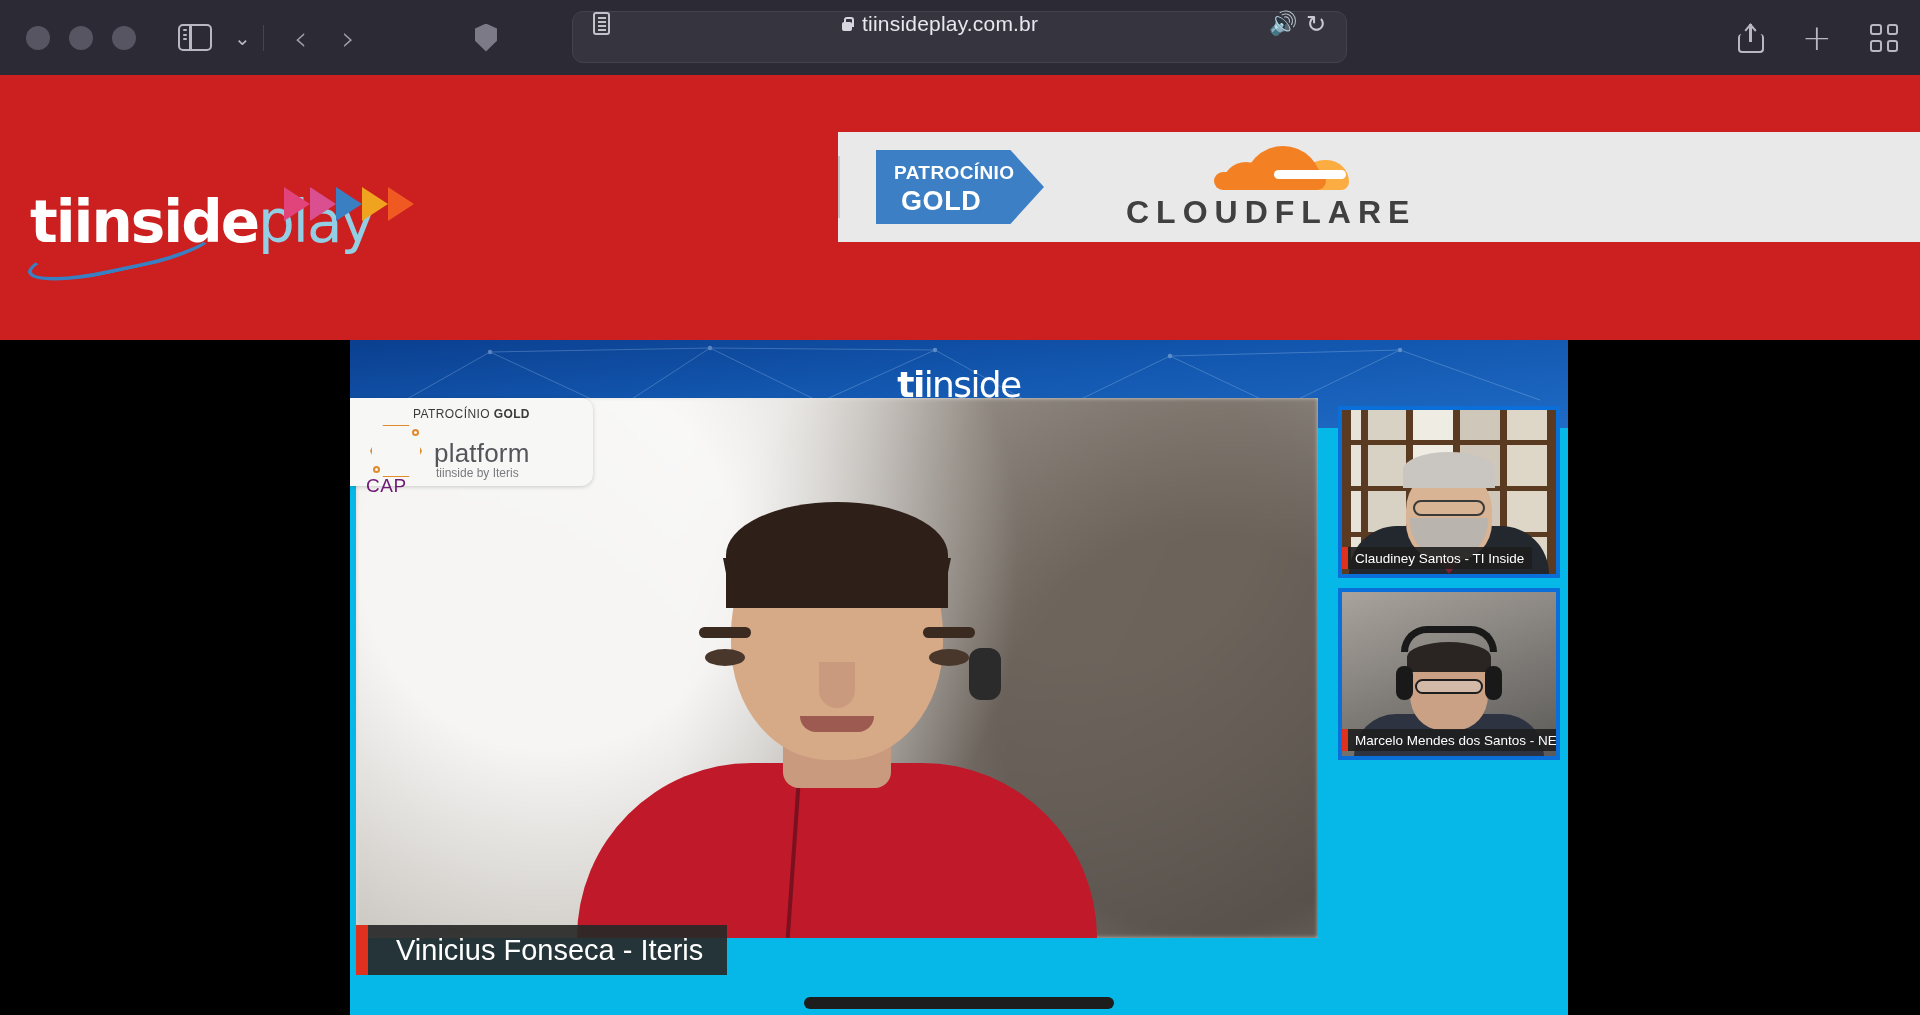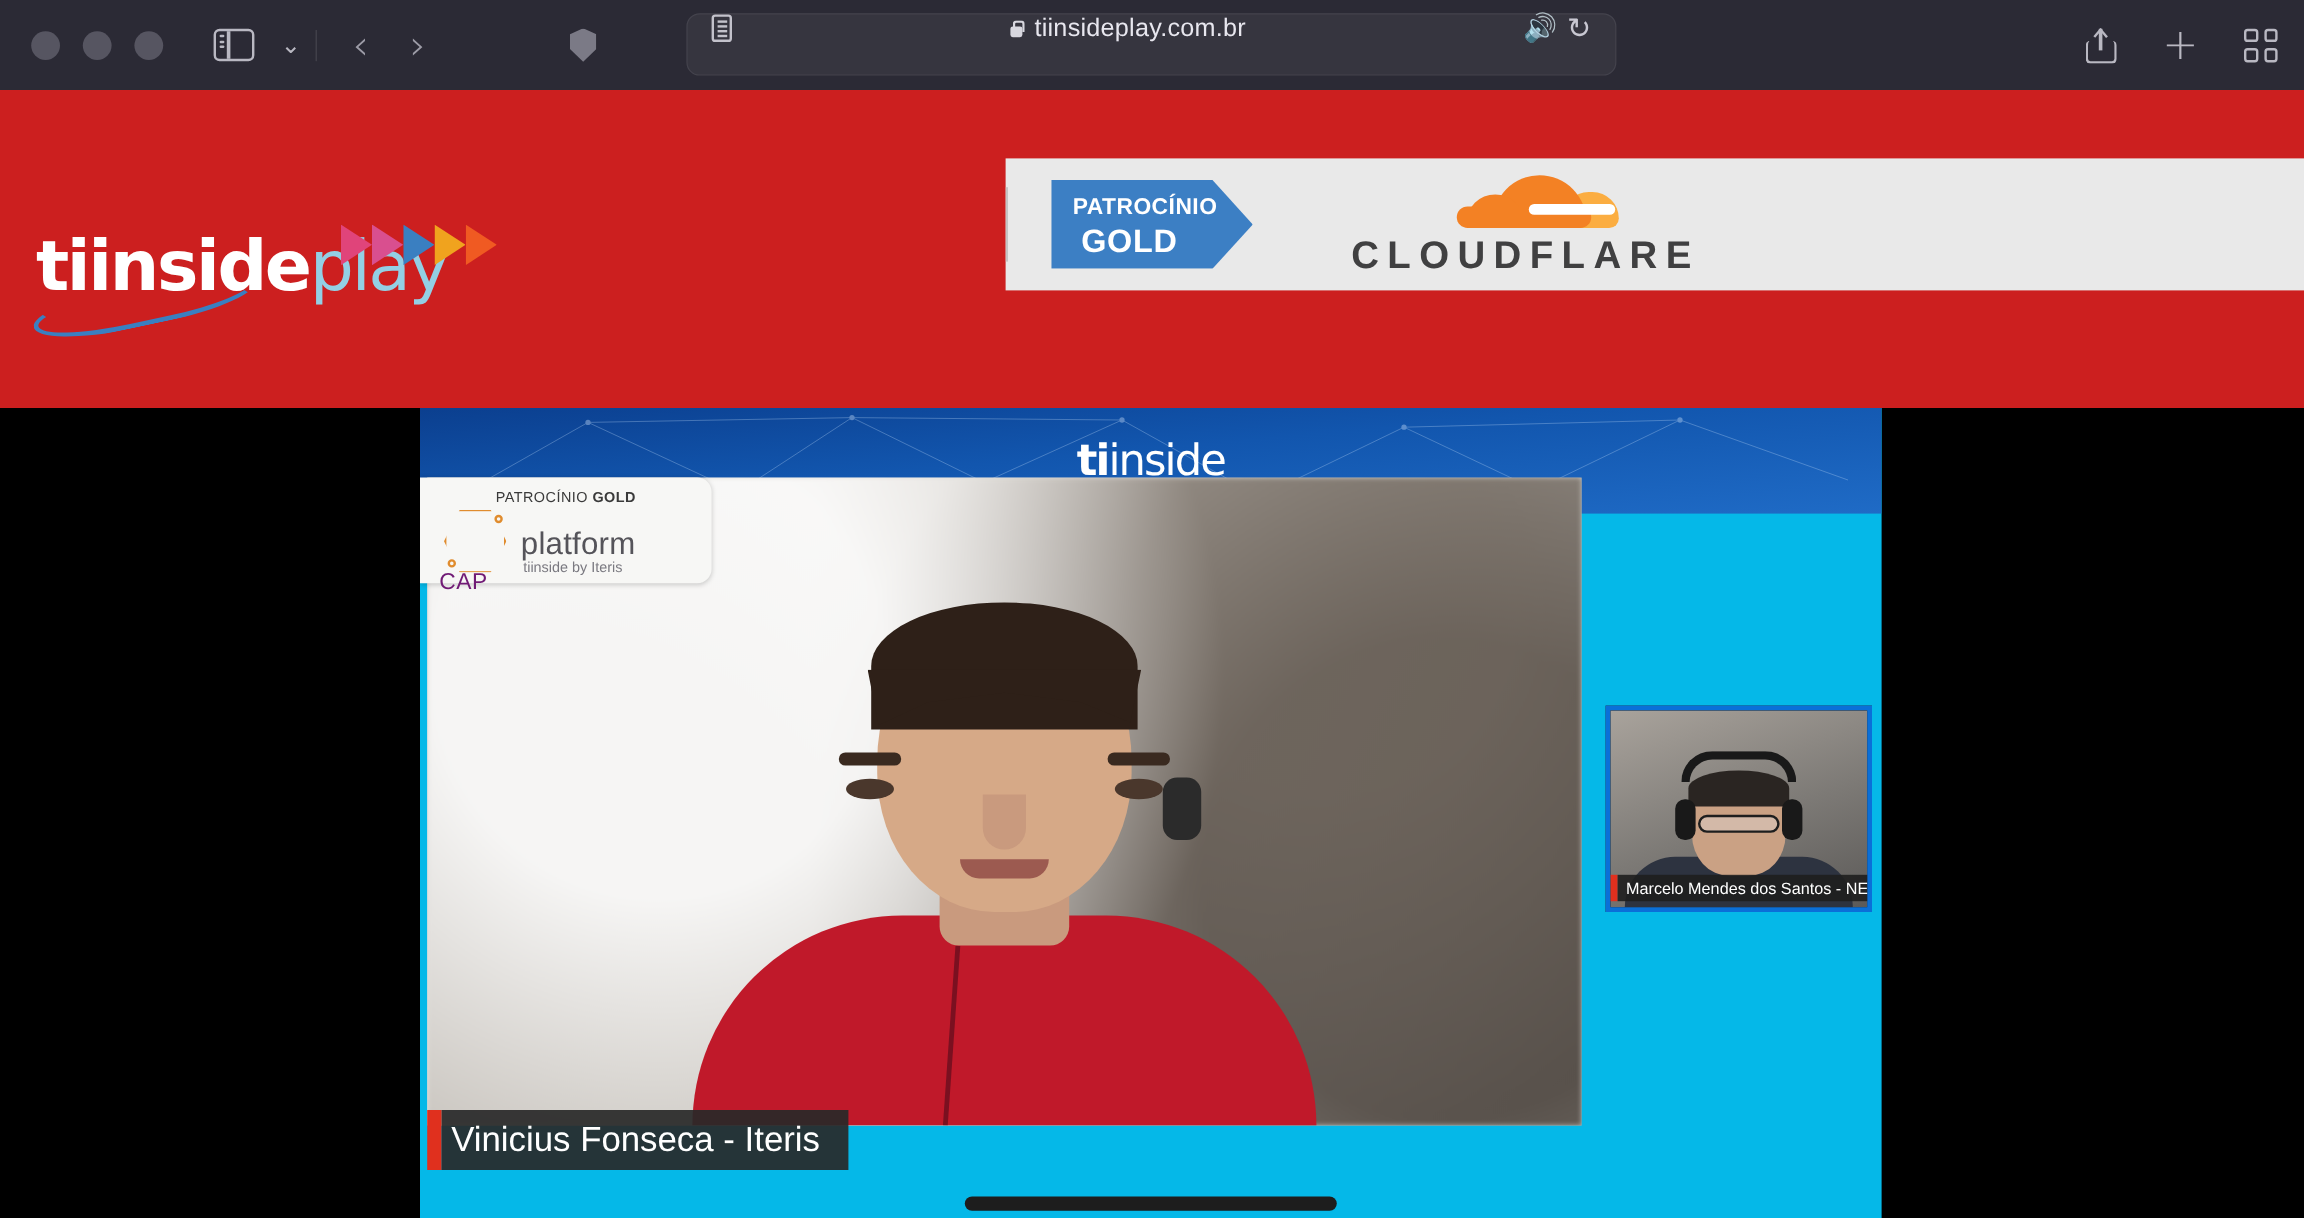--- a/index.html
+++ b/index.html
@@ -229,21 +229,21 @@
   .cap-word{ position:absolute; left:16px; top:44px; font-size:19px; color:#701a75;
              letter-spacing:.5px; z-index:3;margin-top:33px; }
   .cap-plat{ position:absolute; left:84px; top:40px; font-size:26px; color:#55545a;
              letter-spacing:.2px; }
   .cap-by{ position:absolute; left:86px; top:68px; font-size:12px; color:#7a7980; }
 
   .name-tag{ position:absolute; left:6px; bottom:40px; display:flex; align-items:stretch;
              height:50px; }
   .name-accent{ width:12px; background:#e0301e; }
   .name-box{ background:rgba(40,40,40,.92); color:#fff; font-size:29px;
-             display:flex; align-items:center; padding:0 24px 0 8px; }
+             display:flex; align-items:center; padding:0 24px 0 28px; }
 
   .thumb{ position:absolute; left:988px; width:222px; height:172px;
           border:4px solid #0a6fd8; overflow:hidden; background:#222; }
   .thumb.t1{ top:66px; }
   .thumb.t2{ top:248px; }
   .thumb-label{ position:absolute; left:0; bottom:5px; display:flex; align-items:stretch;
                 height:22px; }
   .thumb-accent{ width:6px; background:#e0301e; }
   .thumb-name{ background:rgba(30,30,30,.9); color:#fff; font-size:13.5px;
                display:flex; align-items:center; padding:0 8px 0 7px; white-space:nowrap;}
@@ -456,20 +456,37 @@
       <div class="cap-word">CAP</div>
       <div class="cap-plat">platform</div>
       <div class="cap-by">tiinside by Iteris</div>
     </div>
 
     <div class="name-tag">
       <span class="name-accent"></span>
       <span class="name-box">Vinicius Fonseca - Iteris</span>
     </div>
 
+    <div class="thumb t1">
+      <div class="t1bg">
+        <span class="t1shelf" style="top:30px"></span>
+        <span class="t1shelf" style="top:76px"></span>
+        <span class="t1shelf" style="top:122px"></span>
+      </div>
+      <span class="t1body"></span>
+        <span class="t1shirt"></span>
+      <span class="t1h"></span>
+        <span class="t1beard"></span>
+      <span class="t1hair"></span>
+        <span class="t1glass"></span>
+      <div class="thumb-label">
+        <span class="thumb-accent"></span>
+        <span class="thumb-name">Claudiney Santos - TI Inside</span>
+      </div>
+    </div>
 
     <div class="thumb t2">
       <div class="t2bg"></div>
       <span class="t2body"></span>
       <span class="t2h"></span>
         <span class="t2hair"></span>
       <span class="t2band"></span>
       <span class="t2set l"></span>
         <span class="t2set r"></span>
       <span class="t2glass"></span>

